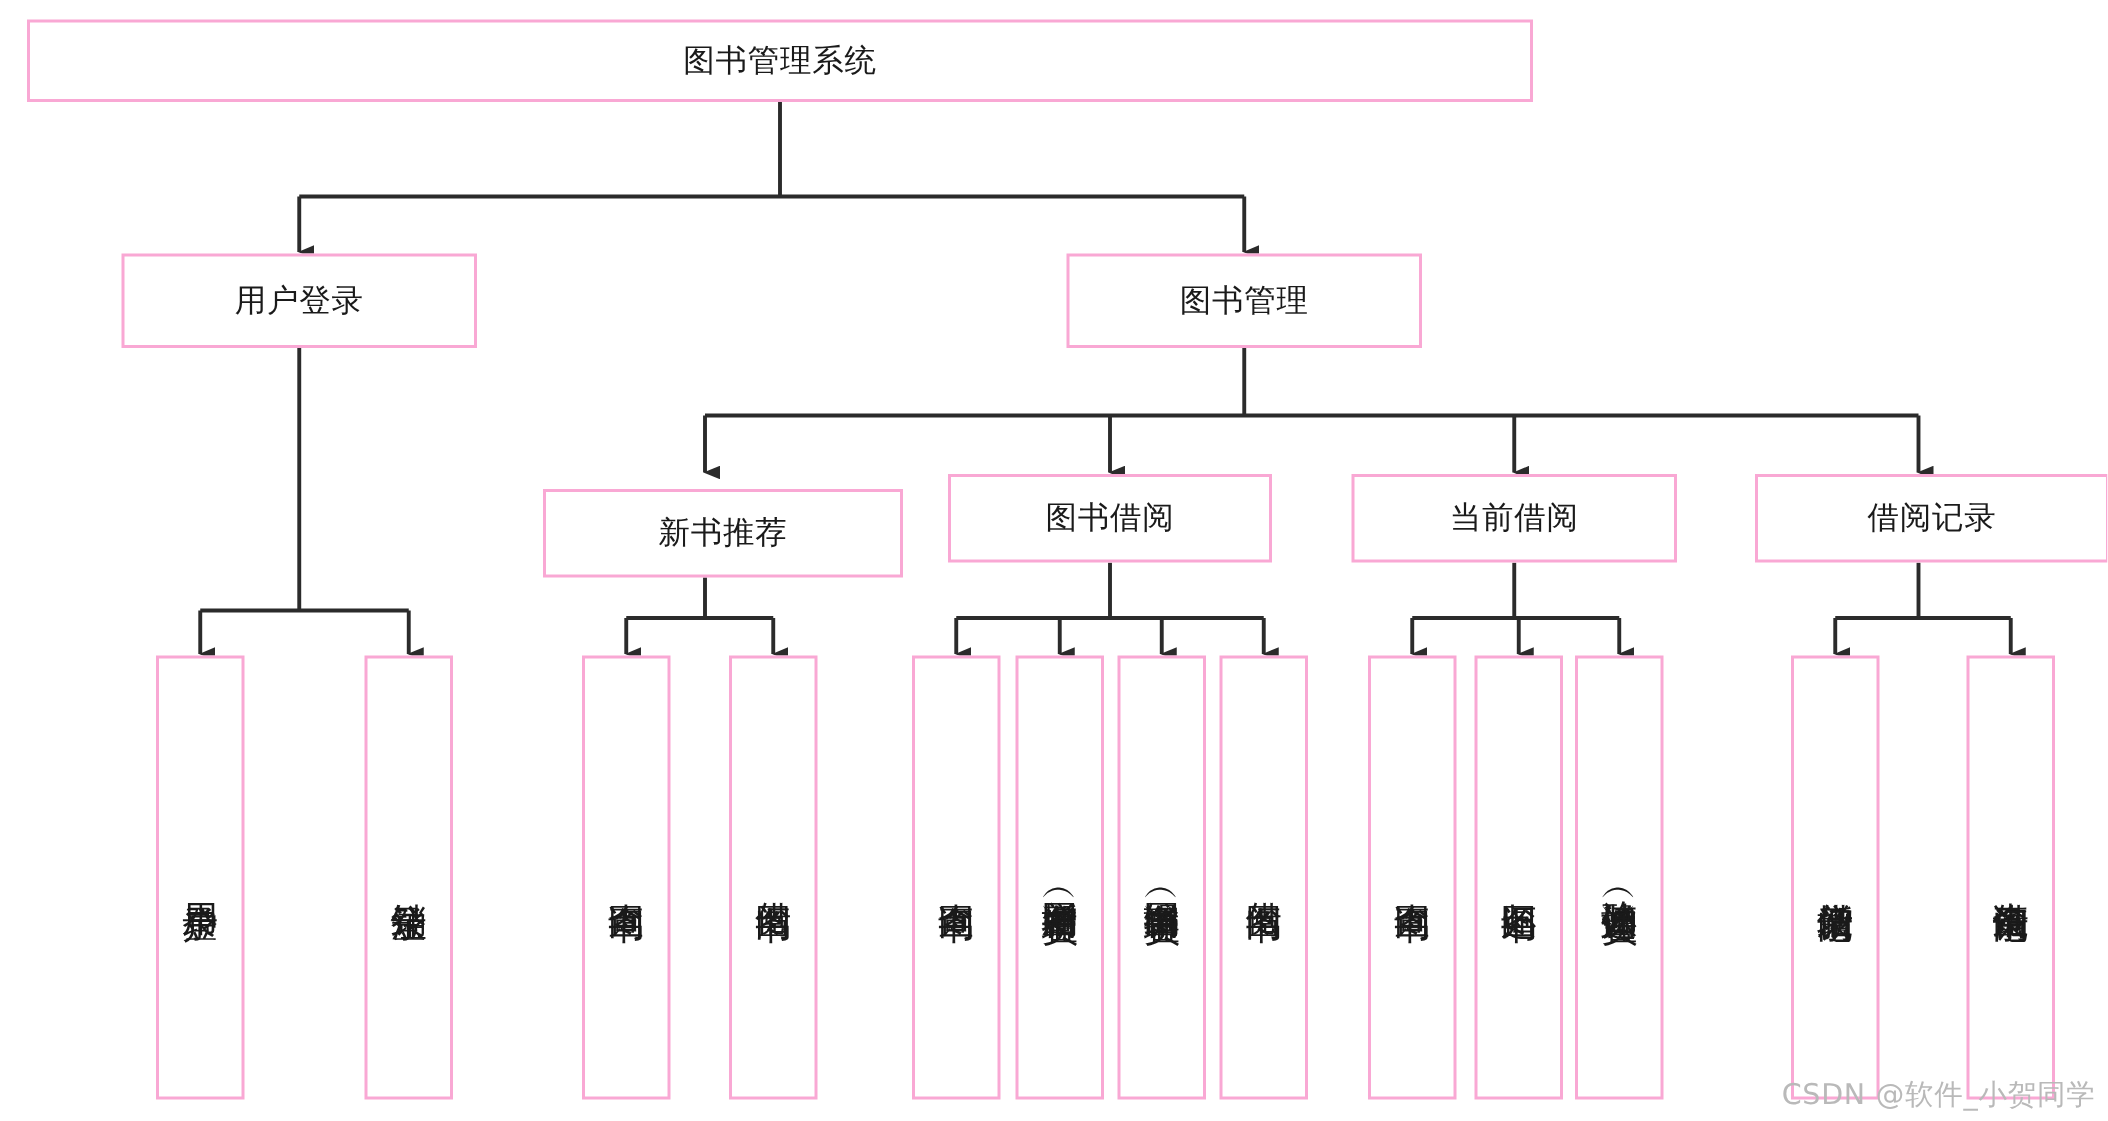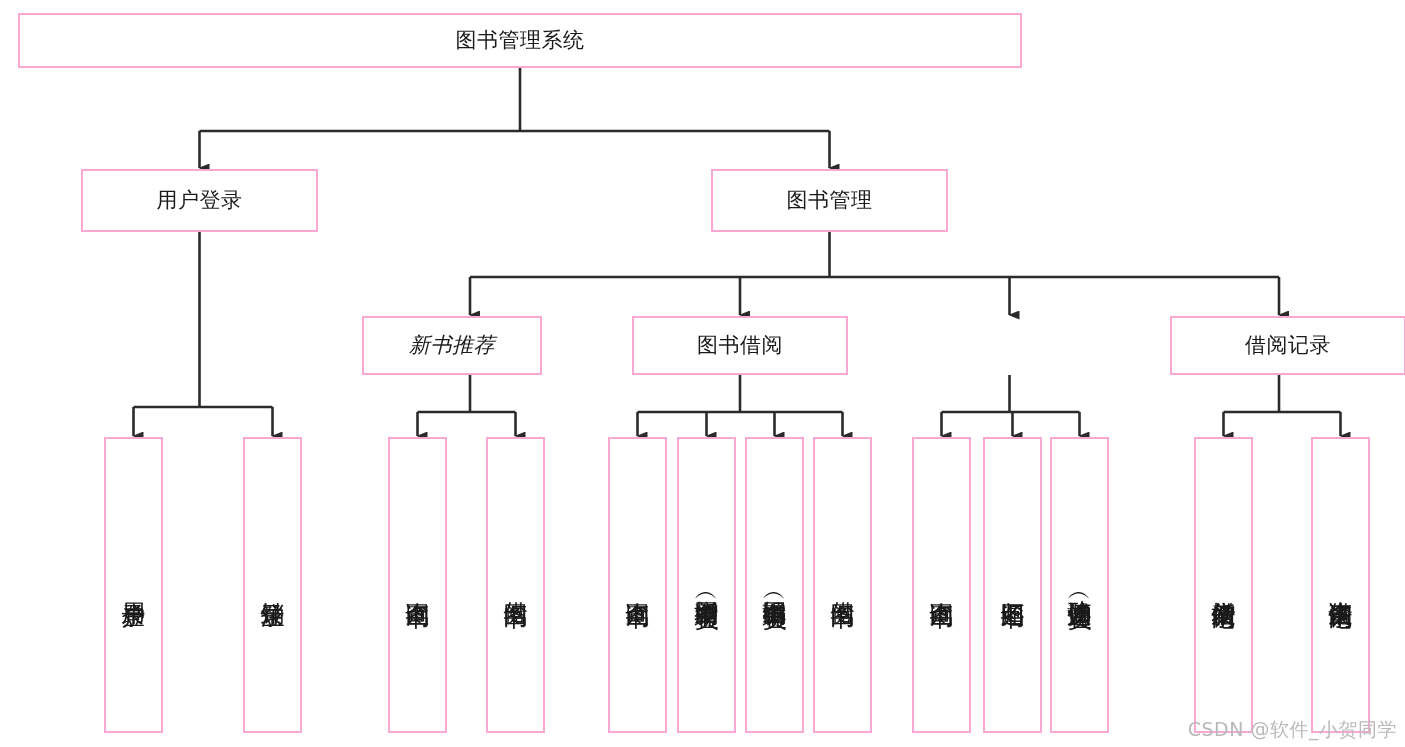--- a/index.html
+++ b/index.html
@@ -120,25 +120,28 @@
     <span class="lbl">图书管理系统</span>
   </div>
 
   <div class="node h" style="left: 81px; top: 169px; width: 237px; height: 63px;">
     <span class="lbl">用户登录</span>
   </div>
   <div class="node h" style="left: 711px; top: 169px; width: 237px; height: 63px; align-items: center;">
     <span class="lbl">图书管理</span>
   </div>
 
-  <div class="node h" style="left: 362px; top: 316px; width: 180px; height: 59px; font-style: italic;">
+  <div class="node h" style="left: 362px; top: 326px; width: 240px; height: 59px;">
     <span class="lbl">新书推荐</span>
   </div>
   <div class="node h" style="left: 632px; top: 316px; width: 216px; height: 59px;">
     <span class="lbl">图书借阅</span>
+  </div>
+  <div class="node h" style="left: 901px; top: 316px; width: 217px; height: 59px;">
+    <span class="lbl">当前借阅</span>
   </div>
   <div class="node h" style="left: 1170px; top: 316px; width: 236px; height: 59px;">
     <span class="lbl">借阅记录</span>
   </div>
 
   <div class="node v" style="left: 104px; top: 437px; width: 59px; height: 296px;">
     <span class="lbl">用户登录</span>
   </div>
   <div class="node v" style="left: 243px; top: 437px; width: 59px; height: 296px;">
     <span class="lbl">注销登录</span>

